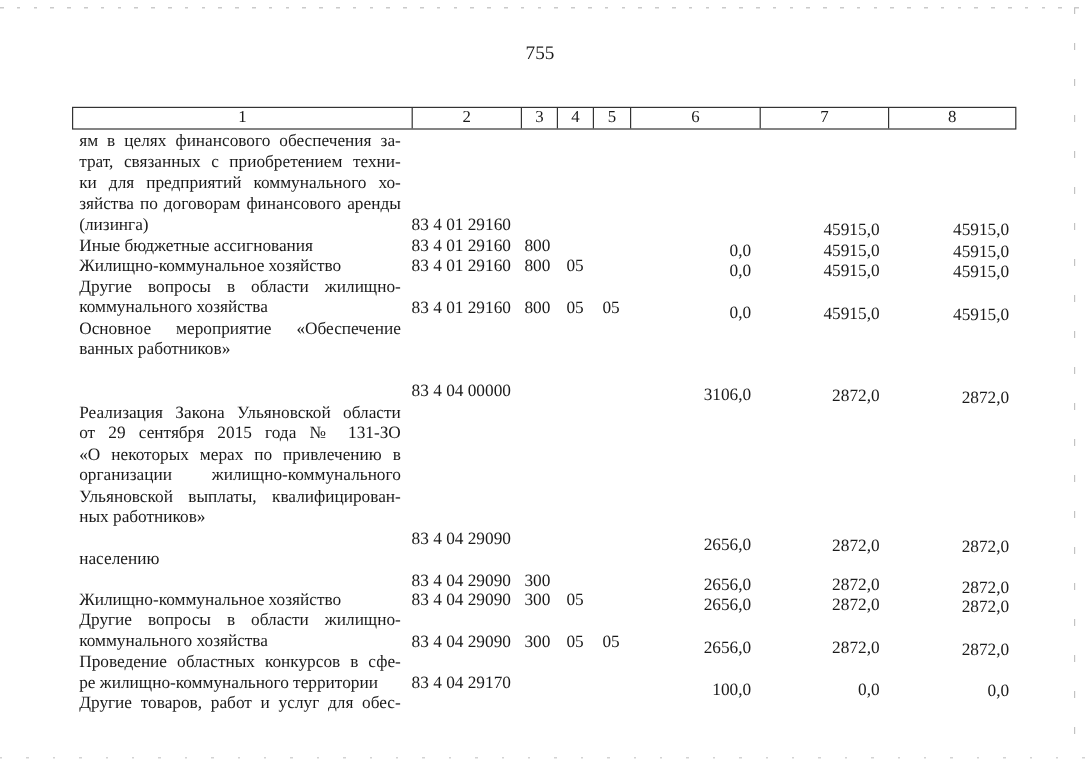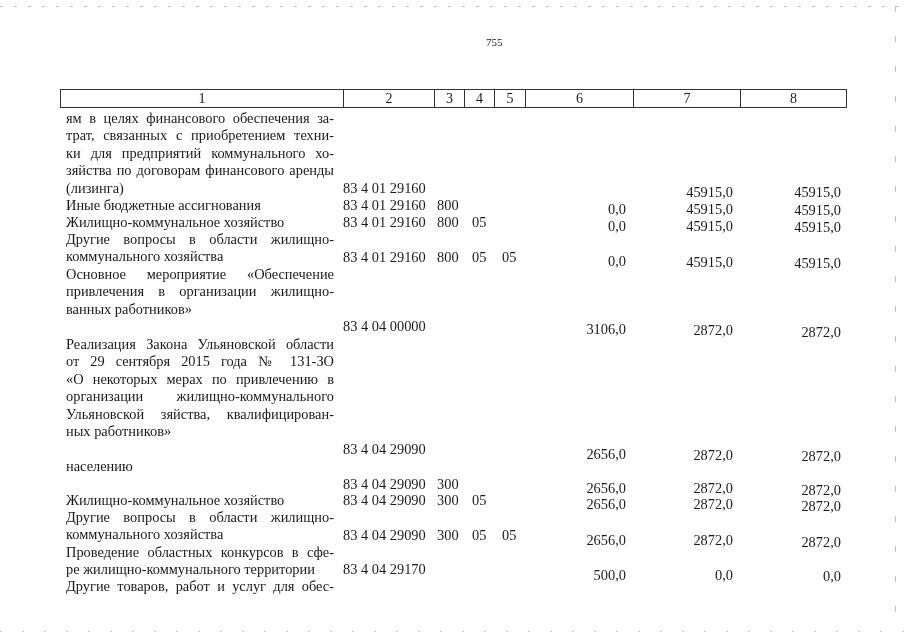--- a/index.html
+++ b/index.html
@@ -30,22 +30,21 @@
     .scan-edge-bottom {
       position: absolute;
       left: 0; top: 631px;
       width: 905px; height: 1px;
       background: repeating-linear-gradient(90deg, #c8c8c8 0 2px, transparent 2px 22px);
     }
     .page-number {
       position: absolute;
       left: 438px;
       top: 36px;
-      font-size: 11px;
-      margin-left: 48px;
+      font-size: 16px;
     }
     .table-header {
       position: absolute;
       left: 60px;
       top: 89px;
       width: 787px;
       height: 19px;
       border: 1px solid #333;
       display: flex;
       box-sizing: border-box;
@@ -136,34 +135,33 @@
 <div class="row-text code" style="top:249px">83 4 01 29160</div>
 <div class="row-text" style="top:249px;left:437px">800</div>
 <div class="row-text" style="top:249px;left:472px">05</div>
 <div class="row-text" style="top:249px;left:502px">05</div>
 <div class="row-text c6" style="top:253px">0,0</div>
 <div class="row-text c7" style="top:254px">45915,0</div>
 <div class="row-text c8" style="top:255px">45915,0</div>
 
 <div class="row-text desc just" style="top:266px">
   <span class="line">Основное мероприятие «Обеспечение</span>
-  <span class="line">привлечения в организации жилищно-</span>
   <span class="line" style="text-align-last:left">ванных работников»</span>
 </div>
 <div class="row-text code" style="top:318px">83 4 04 00000</div>
 <div class="row-text c6" style="top:321px">3106,0</div>
 <div class="row-text c7" style="top:322px">2872,0</div>
 <div class="row-text c8" style="top:324px">2872,0</div>
 
 <div class="row-text desc just" style="top:336px">
   <span class="line">Реализация Закона Ульяновской области</span>
   <span class="line">от 29 сентября 2015 года № 131-ЗО</span>
   <span class="line">«О некоторых мерах по привлечению в</span>
   <span class="line">организации жилищно-коммунального</span>
-  <span class="line">Ульяновской зяйства, квалифицирован-</span>
+  <span class="line">Ульяновской выплаты, квалифицирован-</span>
   <span class="line" style="text-align-last:left">ных работников»</span>
 </div>
 <div class="row-text code" style="top:441px">83 4 04 29090</div>
 <div class="row-text c6" style="top:446px">2656,0</div>
 <div class="row-text c7" style="top:447px">2872,0</div>
 <div class="row-text c8" style="top:448px">2872,0</div>
 
 <div class="row-text desc" style="top:458px">
   <span class="line">населению</span>
 </div>
@@ -193,19 +191,19 @@
 <div class="row-text" style="top:527px;left:502px">05</div>
 <div class="row-text c6" style="top:532px">2656,0</div>
 <div class="row-text c7" style="top:532px">2872,0</div>
 <div class="row-text c8" style="top:534px">2872,0</div>
 
 <div class="row-text desc just" style="top:544px">
   <span class="line">Проведение областных конкурсов в сфе-</span>
   <span class="line" style="text-align-last:left">ре жилищно-коммунального территории</span>
 </div>
 <div class="row-text code" style="top:561px">83 4 04 29170</div>
-<div class="row-text c6" style="top:567px">500,0</div>
+<div class="row-text c6" style="top:567px">100,0</div>
 <div class="row-text c7" style="top:567px">0,0</div>
 <div class="row-text c8" style="top:568px">0,0</div>
 
 <div class="row-text desc just" style="top:578px">
   <span class="line" style="text-align-last:justify">Другие товаров, работ и услуг для обес-</span>
 </div>
 
 </body></html>

